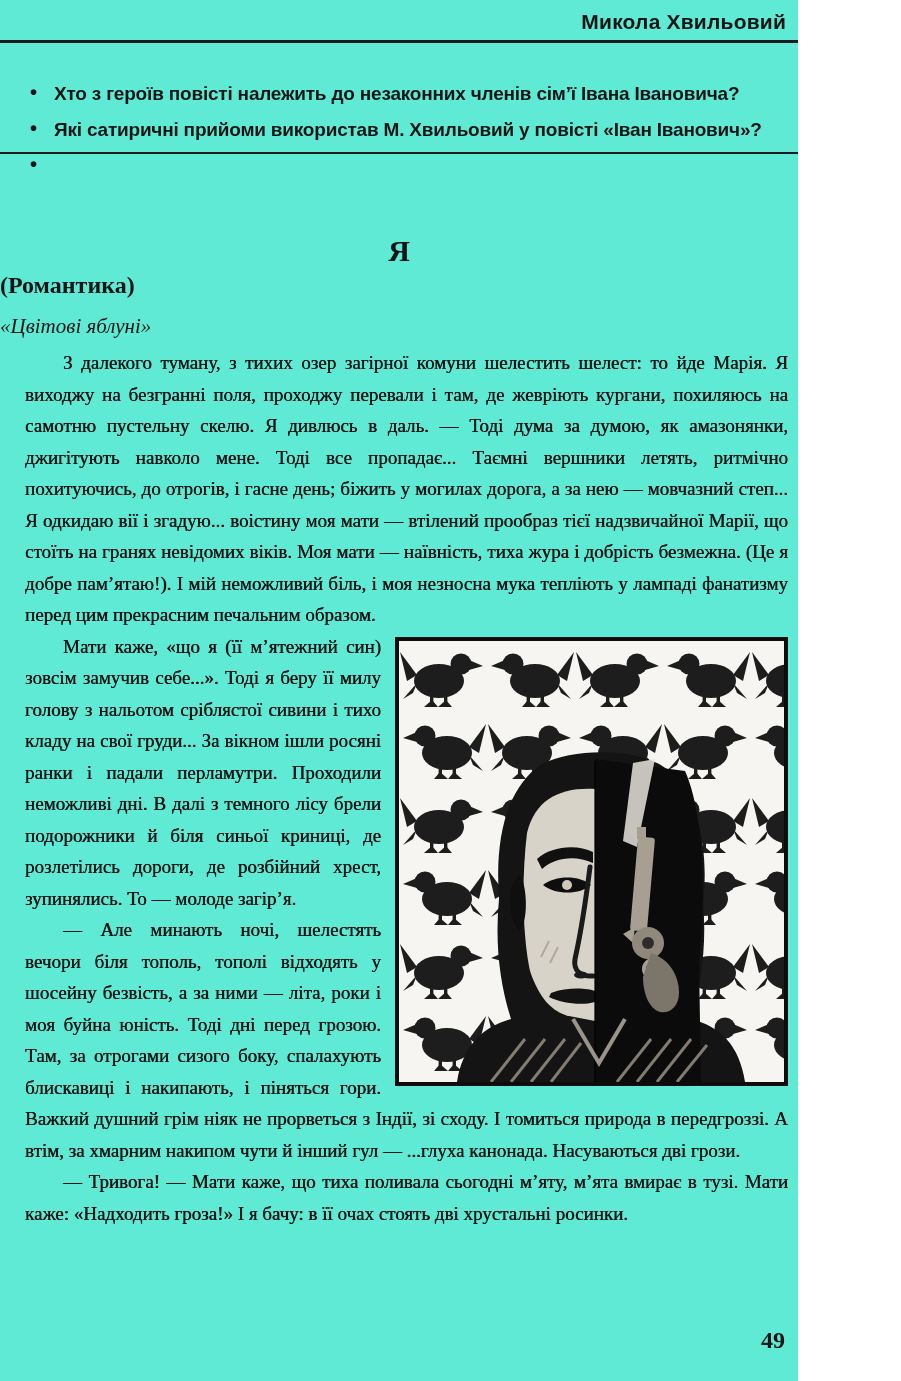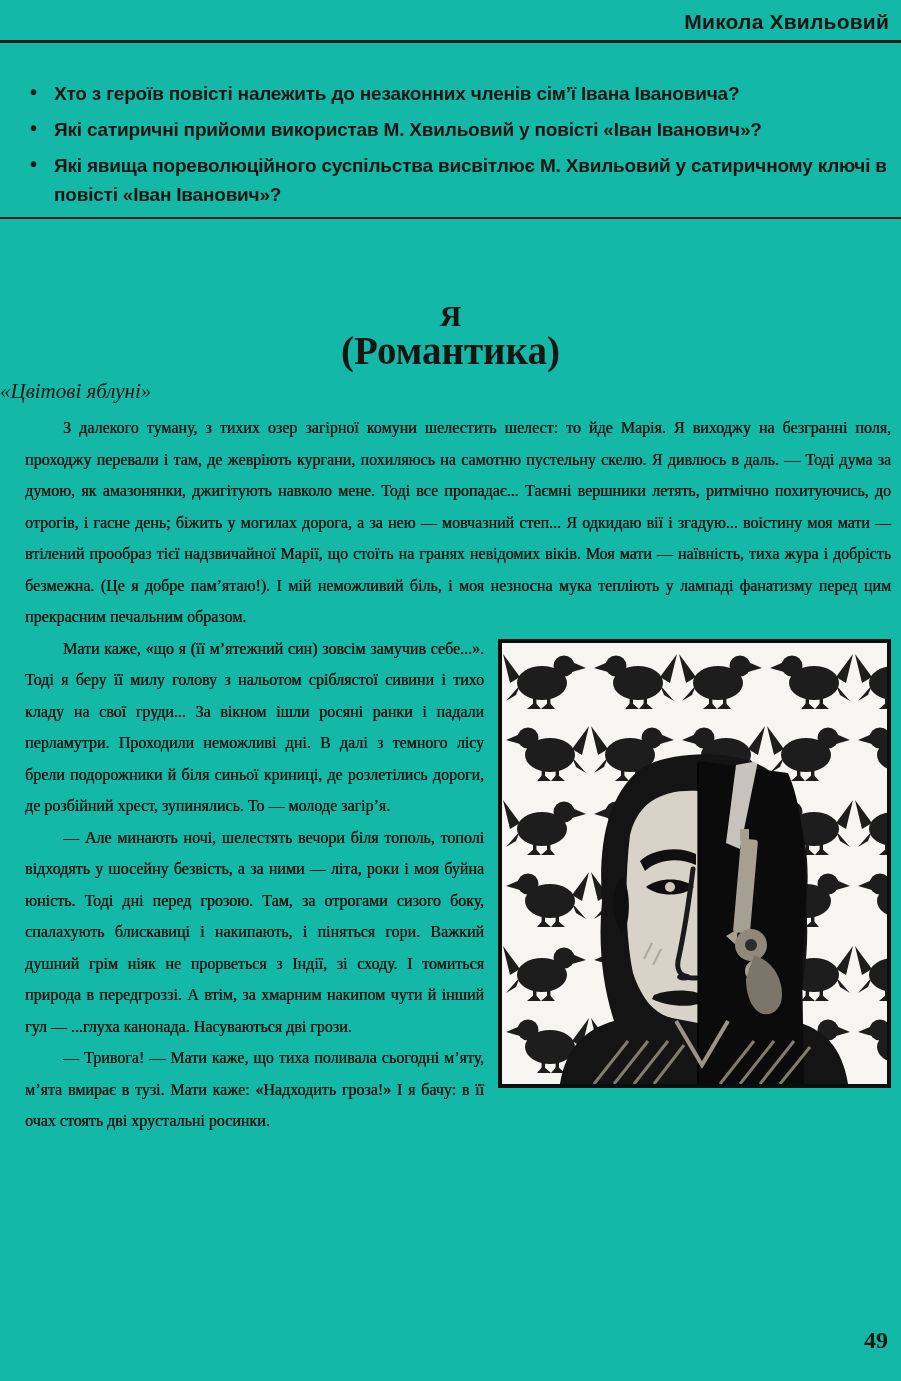--- a/index.html
+++ b/index.html
@@ -1,19 +1,19 @@
 <!DOCTYPE html>
 <html><head>
 <meta charset="utf-8">
 <style>
   html,body{margin:0;padding:0;background:#ffffff;}
   .page{
     position:relative;
-    width:901px;height:1381px;
-    background:#14b8a6;
+    width:798px;height:1381px;
+    background:#5eead4;
     color:#151515;
     font-family:"Liberation Serif", serif;
     overflow:hidden;
     box-sizing:border-box;
   }
   
   .hdr{
     padding:9px 12px 5px 0;
     text-align:right;
     font-family:"Liberation Sans", sans-serif;
@@ -40,34 +40,34 @@
   .q-bullet{position:absolute;left:0;top:-1px;font-size:20px;}
   
   .work-title{
     margin:82px 0 0 0;
     text-align:center;
     font-size:30px;line-height:30px;
     font-weight:700;
   }
   .work-subtitle{
     margin:5px 0 0 0;
-    text-align:center;
-    font-size:39px;line-height:29px;
+    text-align:left;
+    font-size:24px;line-height:29px;
     font-weight:700;
   }
   .dedication{
     margin:14px 14px 0 0;
     text-align:left;
     font-style:italic;
     font-size:21px;line-height:24px;
   }
   
   .body-text{
     margin:9px 10px 0 25px;
-    font-size:16px;
+    font-size:19px;
     line-height:31.5px;
     text-align:justify;
     text-shadow:.35px 0 0 #151515;
   }
   .body-text p{margin:0;text-indent:38px;}
   
   .illustration{
     float:right;
     width:393px;height:449px;
     box-sizing:border-box;
@@ -96,21 +96,20 @@
     <li>
       <span class="q-bullet">•</span>
       <span>Хто з героїв повісті належить до незаконних членів сім’ї Івана Івановича?</span>
     </li>
     <li>
       <span class="q-bullet">•</span>
       <span>Які сатиричні прийоми використав М. Хвильовий у повісті «Іван Іванович»?</span>
     </li>
     <li>
       <span class="q-bullet">•</span>
-      <span>Які явища пореволюційного суспільства висвітлює М. Хвильовий у сатиричному ключі в повісті «Іван Іванович»?</span>
     </li>
   </ul>
   <hr class="rule rule-mid">
 
   <h1 class="work-title">Я</h1>
   <h2 class="work-subtitle">(Романтика)</h2>
   <div class="dedication">«Цвітові яблуні»</div>
 
   <div class="body-text">
     <p>З далекого туману, з тихих озер загірної комуни шелестить шелест: то йде Марія. Я виходжу на безгранні поля, проходжу перевали і там, де жевріють кургани, похиляюсь на самотню пустельну скелю. Я дивлюсь в даль. — Тоді дума за думою, як амазонянки, джигітують навколо мене. Тоді все пропадає... Таємні вершники летять, ритмічно похитуючись, до отрогів, і гасне день; біжить у могилах дорога, а за нею — мовчазний степ... Я одкидаю вії і згадую... воістину моя мати — втілений прообраз тієї надзвичайної Марії, що стоїть на гранях невідомих віків. Моя мати — наївність, тиха жура і добрість безмежна. (Це я добре пам’ятаю!). І мій неможливий біль, і моя незносна мука тепліють у лампаді фанатизму перед цим прекрасним печальним образом.</p>

